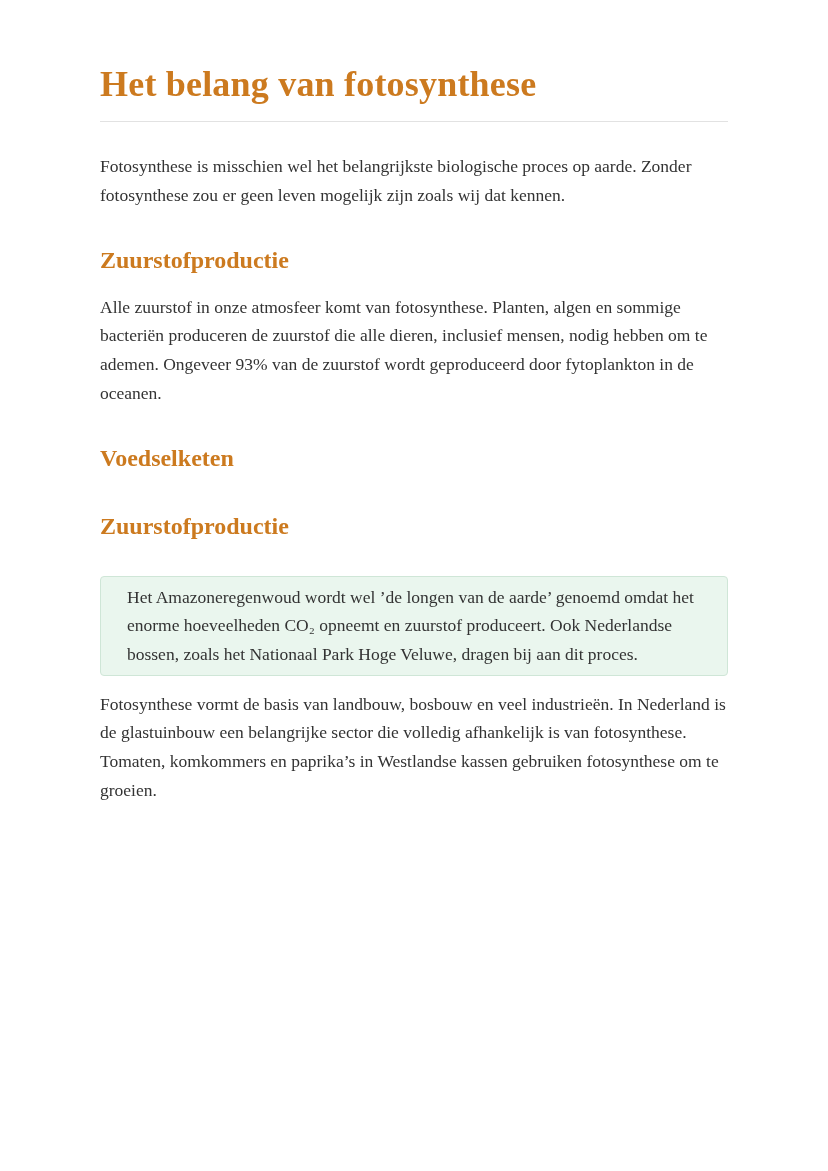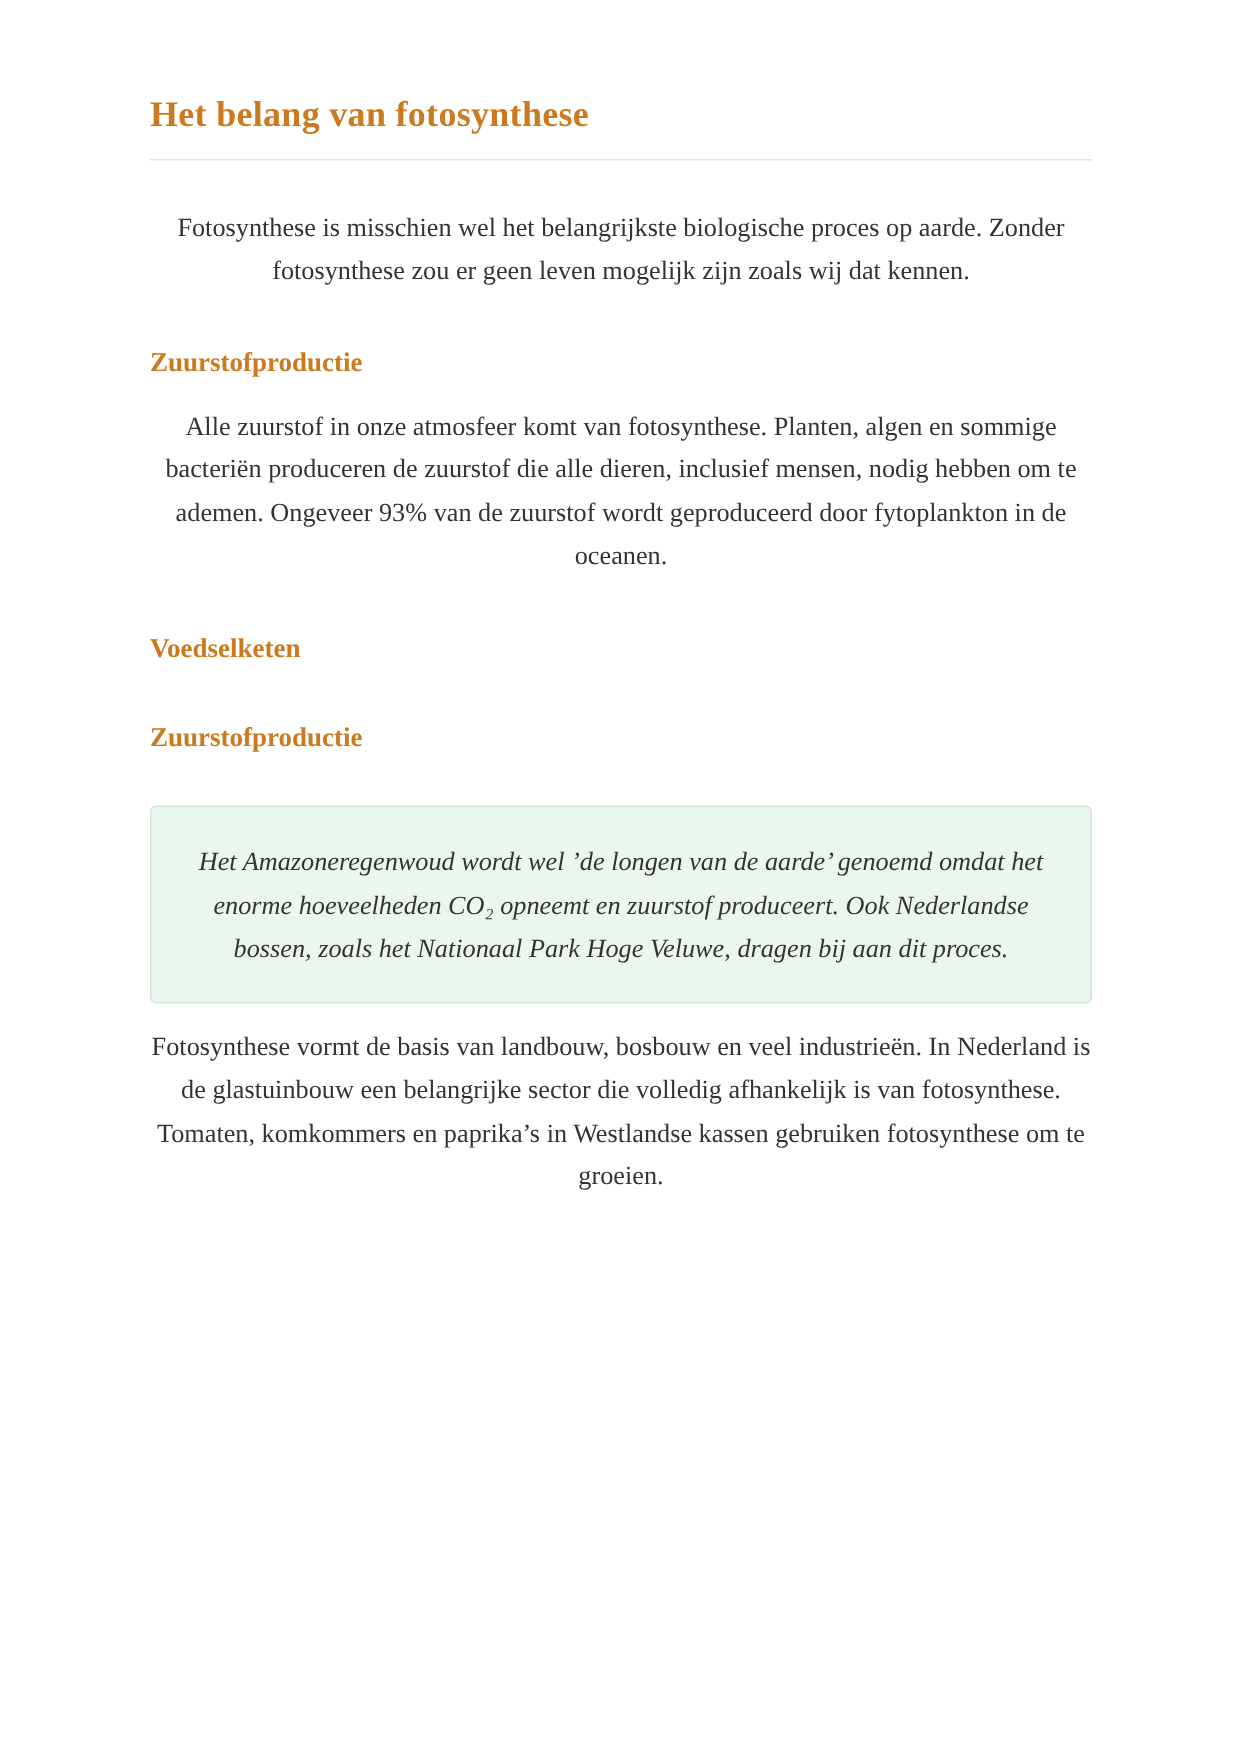--- a/index.html
+++ b/index.html
@@ -16,52 +16,50 @@
     background: #ffffff;
   }
   .page {
     width: 828px;
     min-height: 1171px;
     padding: 62px 100px 90px 100px;
     font-family: "Liberation Serif", "DejaVu Serif", serif;
     color: var(--text, #333);
   }
   h1.doc-title {
-    font-size: 24px;
+    font-size: 36px;
     line-height: 1.25;
     font-weight: 700;
     color: var(--accent, #cc7a1f);
     margin: 0 0 14px 0;
     letter-spacing: 0.2px;
   }
   hr.title-rule {
     border: none;
     border-top: 1px solid var(--divider, #e2e2e2);
     margin: 0 0 30px 0;
   }
   p.body-text {
     font-size: 17.5px;
     line-height: 1.64;
     margin: 0 0 20px 0;
-    text-align: center;
   }
   h2.section-heading {
-    font-size: 18px;
+    font-size: 24px;
     line-height: 1.3;
     font-weight: 700;
     color: var(--accent, #cc7a1f);
     margin: 36px 0 16px 0;
   }
   .callout {
     background: var(--callout-bg, #eaf6ee);
     border: 1px solid var(--callout-border, #cfe6d7);
     border-radius: 4px;
-    padding: 22px 26px;
+    padding: 6px 26px;
     margin: 34px 0 14px 0;
-    font-style: italic;
   }
   .callout p.body-text {
     margin: 0;
   }
 </style>
 </head>
 <body>
 
 <div class="page">
 

